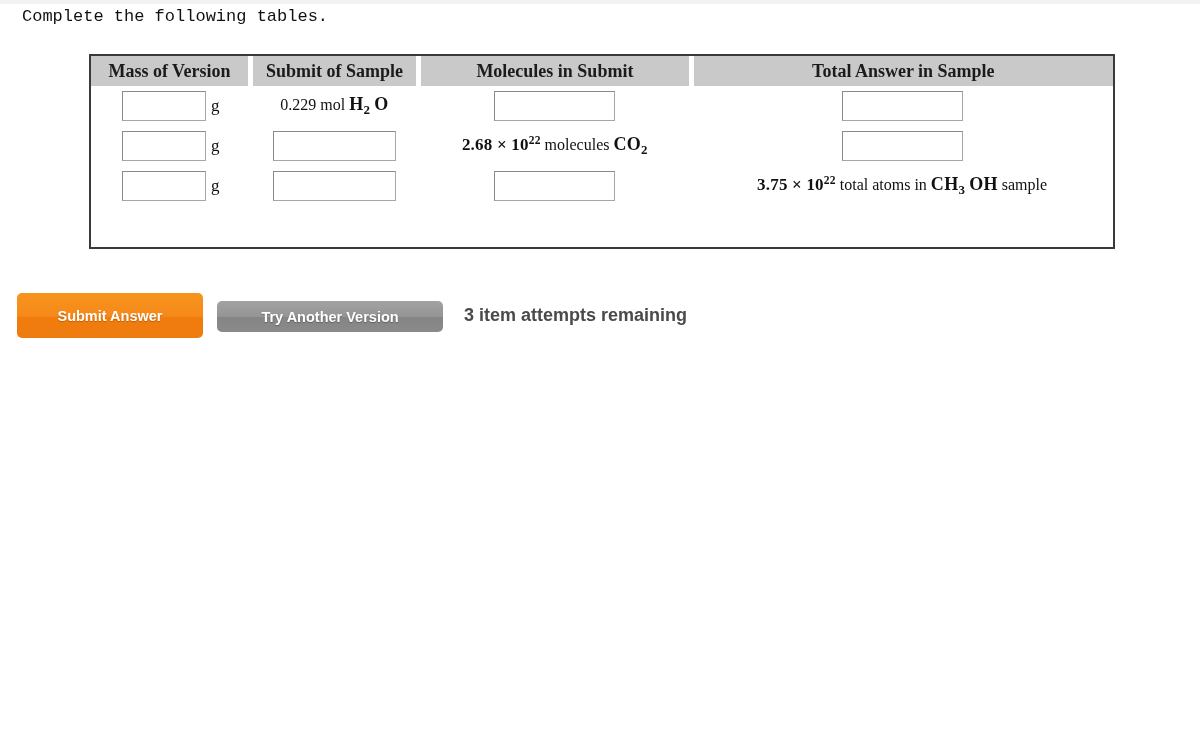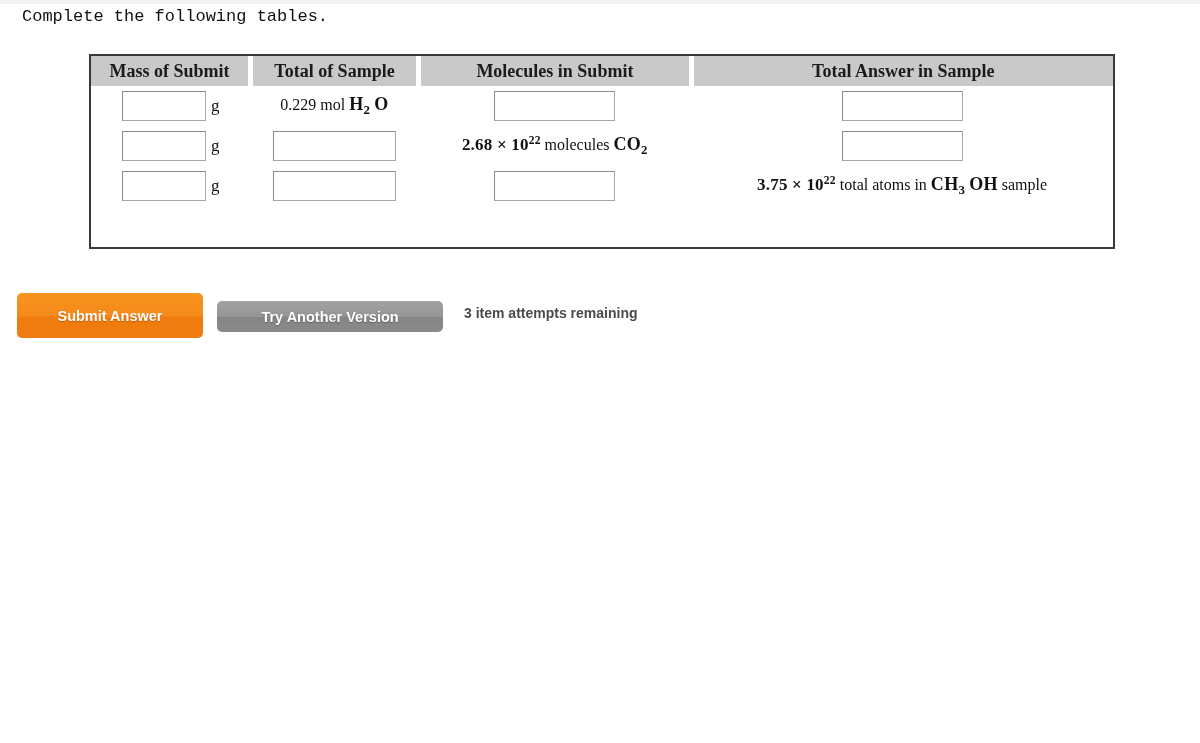--- a/index.html
+++ b/index.html
@@ -152,21 +152,21 @@
     height: 31px;
     background: linear-gradient(to bottom, #a2a2a2 0%, #949494 52%, #858585 53%, #8a8a8a 100%);
     text-shadow: 0 1px 1px rgba(60,60,60,0.5);
   }
   .attempts {
     position: absolute;
     left: 464px;
     top: 305px;
     font-family: "Liberation Sans", "DejaVu Sans", sans-serif;
     font-weight: bold;
-    font-size: 14px;
+    font-size: 18px;
     color: #4a4a4a;
     white-space: nowrap;
   }
 </style>
 </head>
 <body>
 
 <div class="top-strip"></div>
 
 <div class="prompt">Complete the following tables.</div>
@@ -174,22 +174,22 @@
 <div class="table-wrap">
   <table class="grid">
     <colgroup>
       <col class="col-mass">
         <col class="col-moles">
         <col class="col-molecules">
         <col class="col-atoms">
     </colgroup>
     <thead>
       <tr>
-        <th>Mass of Submit</th>
-        <th>Total of Sample</th>
+        <th>Mass of Version</th>
+        <th>Submit of Sample</th>
         <th>Molecules in Submit</th>
         <th>Total Answer in Sample</th>
       </tr>
     </thead>
     <tbody>
 
 
       <tr>
         <td>
           <div class="cell-inner">

